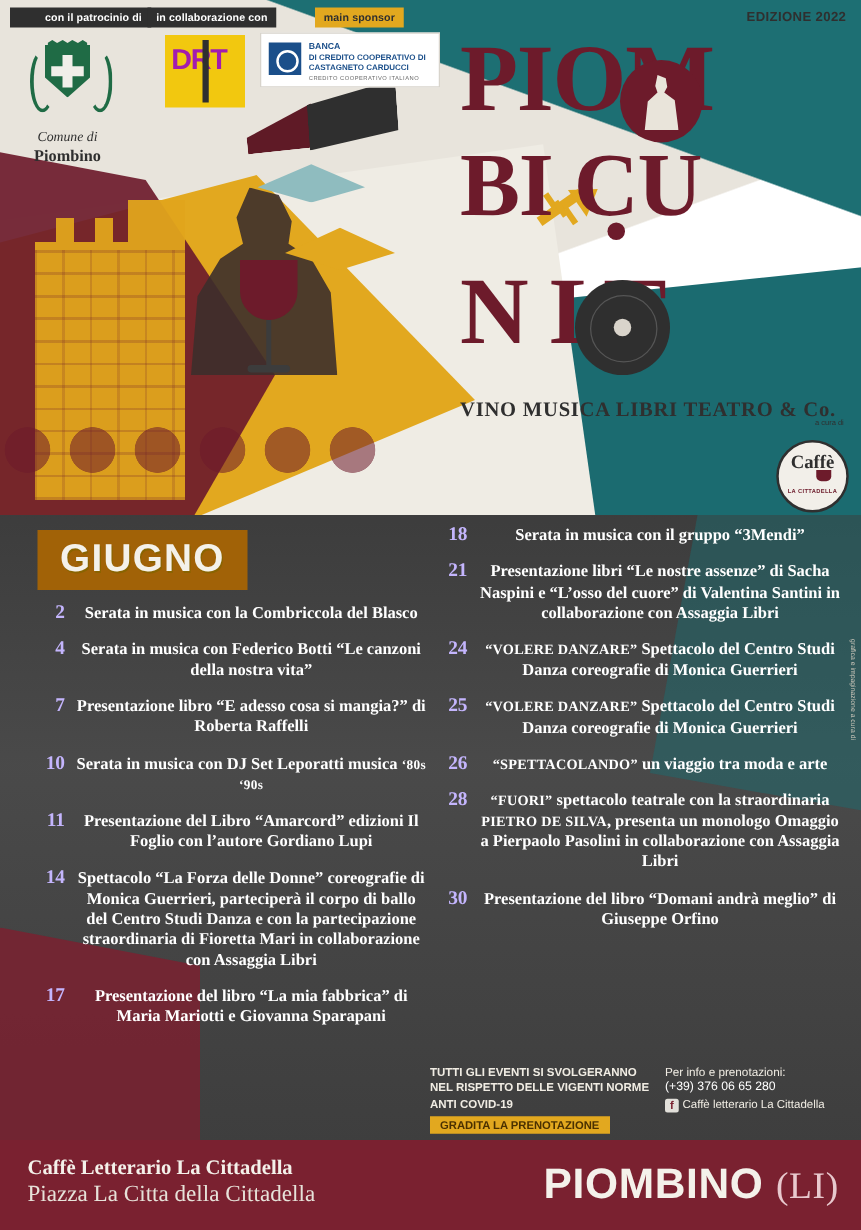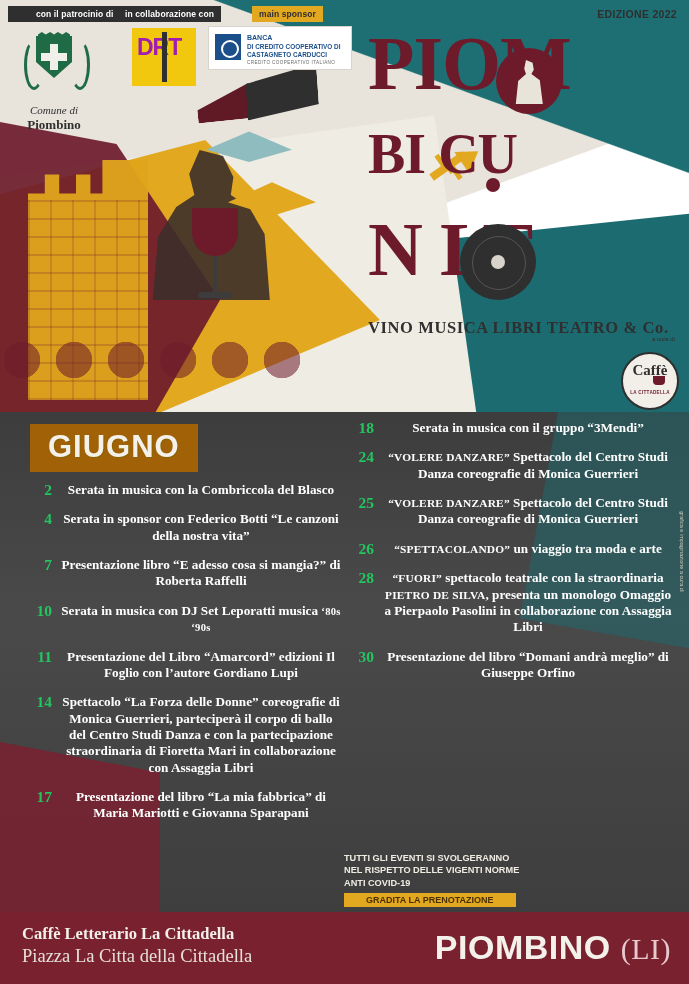--- a/index.html
+++ b/index.html
@@ -138,21 +138,21 @@
   .bank .t3{position:absolute;left:38px;top:33px;font-family:"Liberation Sans",sans-serif;font-size:4.6px;color:#6a6a6a;letter-spacing:.4px;}
 
   .edizione{position:absolute;right:12px;top:8px;font-family:"Liberation Sans",sans-serif;
     font-size:10.5px;font-weight:bold;color:#2f2f2f;letter-spacing:.3px;}
 
   
   .logo{position:absolute;left:364px;top:26px;width:300px;height:300px;}
   .logo .line{font-family:"Liberation Serif",serif;font-weight:bold;color:#6d1b2b;
     line-height:.84;letter-spacing:-1px;}
   .logo .l1{position:absolute;left:4px;top:6px;font-size:76px;}
-  .logo .l2{position:absolute;left:4px;top:105px;font-size:56px;}
+  .logo .l2{position:absolute;left:4px;top:92px;font-size:72px;}
   .logo .l3{position:absolute;left:4px;top:192px;font-size:76px;}
   .logo .dot{position:absolute;left:122px;top:152px;width:14px;height:14px;border-radius:50%;background:#6d1b2b;}
   .logo .vinyl{position:absolute;left:96px;top:198px;width:76px;height:76px;border-radius:50%;background:#2f2f2f;}
   .logo .vinyl:after{content:"";position:absolute;left:31px;top:31px;width:14px;height:14px;border-radius:50%;background:#d9d4cb;}
   .logo .vinyl:before{content:"";position:absolute;left:12px;top:12px;width:52px;height:52px;border-radius:50%;border:1px solid #555;}
   .logo .headcirc{position:absolute;left:132px;top:22px;width:66px;height:66px;border-radius:50%;background:#6d1b2b;}
   .logo .headfig{position:absolute;left:150px;top:34px;width:30px;height:44px;background:#e9e4da;
     clip-path:polygon(40% 0,62% 6%,66% 22%,58% 32%,86% 46%,96% 100%,6% 100%,14% 48%,40% 32%,34% 20%);}
   .tagline{position:absolute;left:368px;top:318px;font-family:"Liberation Serif",serif;
     font-size:16.5px;color:#2f2f2f;letter-spacing:.6px;font-weight:bold;}
@@ -180,30 +180,30 @@
   .giugno{position:absolute;left:30px;top:12px;background:#a16207;padding:5px 18px 7px 18px;}
   .giugno span{font-family:"Liberation Sans",sans-serif;font-weight:bold;font-size:31px;color:#f4f1ea;
     letter-spacing:1px;text-shadow:1px 1px 0 #8a6400;}
 
   .col{position:absolute;}
   .colL{left:22px;top:70px;width:320px;}
   .colR{left:344px;top:8px;width:330px;}
 
   .ev{position:relative;margin-bottom:13px;padding-left:38px;}
   .ev .day{position:absolute;left:0;top:-1px;width:30px;text-align:right;
-    font-family:"Liberation Serif",serif;font-weight:bold;font-size:15.5px;color:#22c55e;}
+    font-family:"Liberation Serif",serif;font-weight:bold;font-size:15.5px;color:#c4b5fd;}
   .ev .txt{font-family:"Liberation Serif",serif;font-weight:bold;font-size:13.2px;color:#ffffff;line-height:1.24;text-align:center;}
   .ev .txt .sm{font-size:10.6px;letter-spacing:.3px;}
   .ev .txt .cap{font-size:11.4px;letter-spacing:.2px;}
 
   
   .notes{position:absolute;left:344px;top:440px;width:180px;}
   .notes .n{font-family:"Liberation Sans",sans-serif;font-weight:bold;font-size:9.2px;color:#f0ece3;line-height:1.35;}
   .notes .pren{display:inline-block;margin-top:4px;background:#e2a81f;color:#4a3000;
-    font-family:"Liberation Sans",sans-serif;font-weight:bold;font-size:9px;padding:2px 22px;}
+    font-family:"Liberation Sans",sans-serif;font-weight:bold;font-size:9px;padding:2px 8px;}
   .info{position:absolute;left:532px;top:440px;width:150px;}
   .info .i1{font-family:"Liberation Sans",sans-serif;font-size:9.4px;color:#f0ece3;}
   .info .i2{font-family:"Liberation Sans",sans-serif;font-size:9.8px;color:#ffffff;margin-top:1px;}
   .info .i3{font-family:"Liberation Sans",sans-serif;font-size:9.2px;color:#f0ece3;margin-top:3px;}
   .fbic{display:inline-block;width:11px;height:11px;background:#e2e0da;color:#7a2130;border-radius:2px;
     font-family:"Liberation Sans",sans-serif;font-size:9px;font-weight:bold;text-align:center;line-height:11px;margin-right:3px;vertical-align:-1px;}
 
   .credit{position:absolute;right:4px;top:180px;transform:rotate(90deg);transform-origin:right top;
     font-family:"Liberation Sans",sans-serif;font-size:5.5px;color:#cfc9bd;white-space:nowrap;}
 
@@ -310,21 +310,21 @@
       <span>GIUGNO</span>
     </div>
 
     <div class="col colL">
       <div class="ev">
         <div class="day">2</div>
         <div class="txt">Serata in musica con la Combriccola del Blasco</div>
       </div>
       <div class="ev">
         <div class="day">4</div>
-        <div class="txt">Serata in sponsor con Federico Botti “Le canzoni della nostra vita”</div>
+        <div class="txt">Serata in musica con Federico Botti “Le canzoni della nostra vita”</div>
       </div>
       <div class="ev">
         <div class="day">7</div>
         <div class="txt">Presentazione libro “E adesso cosa si mangia?” di Roberta Raffelli</div>
       </div>
       <div class="ev">
         <div class="day">10</div>
         <div class="txt"><span>Serata in musica con DJ Set Leporatti musica </span><span class="sm">‘80s ‘90s</span></div>
       </div>
       <div class="ev">
@@ -338,20 +338,24 @@
       <div class="ev">
         <div class="day">17</div>
         <div class="txt">Presentazione del libro “La mia fabbrica” di Maria Mariotti e Giovanna Sparapani</div>
       </div>
     </div>
 
     <div class="col colR">
       <div class="ev">
         <div class="day">18</div>
         <div class="txt">Serata in musica con il gruppo “3Mendi”</div>
+      </div>
+      <div class="ev">
+        <div class="day">21</div>
+        <div class="txt">Presentazione libri “Le nostre assenze” di Sacha Naspini e “L’osso del cuore” di Valentina Santini in collaborazione con Assaggia Libri</div>
       </div>
       <div class="ev">
         <div class="day">24</div>
         <div class="txt"><span class="cap">“VOLERE DANZARE”</span><span> Spettacolo del Centro Studi Danza coreografie di Monica Guerrieri</span></div>
       </div>
       <div class="ev">
         <div class="day">25</div>
         <div class="txt"><span class="cap">“VOLERE DANZARE”</span><span> Spettacolo del Centro Studi Danza coreografie di Monica Guerrieri</span></div>
       </div>
       <div class="ev">
@@ -364,20 +368,25 @@
       </div>
       <div class="ev">
         <div class="day">30</div>
         <div class="txt">Presentazione del libro “Domani andrà meglio” di Giuseppe Orfino</div>
       </div>
     </div>
 
     <div class="notes">
       <div class="n">TUTTI GLI EVENTI SI SVOLGERANNO NEL RISPETTO DELLE VIGENTI NORME ANTI COVID-19</div>
       <div class="pren">GRADITA LA PRENOTAZIONE</div>
+    </div>
+    <div class="info">
+      <div class="i1">Per info e prenotazioni:</div>
+      <div class="i2">(+39) 376 06 65 280</div>
+      <div class="i3"><span class="fbic">f</span><span>Caffè letterario La Cittadella</span></div>
     </div>
 
     <div class="credit">grafica e impaginazione a cura di</div>
   </div>
 
   <div class="footer">
     <div class="f1">Caffè Letterario La Cittadella</div>
     <div class="f2">Piazza La Citta della Cittadella</div>
     <div class="city"><span>PIOMBINO</span> <span class="li">(LI)</span></div>
   </div>

